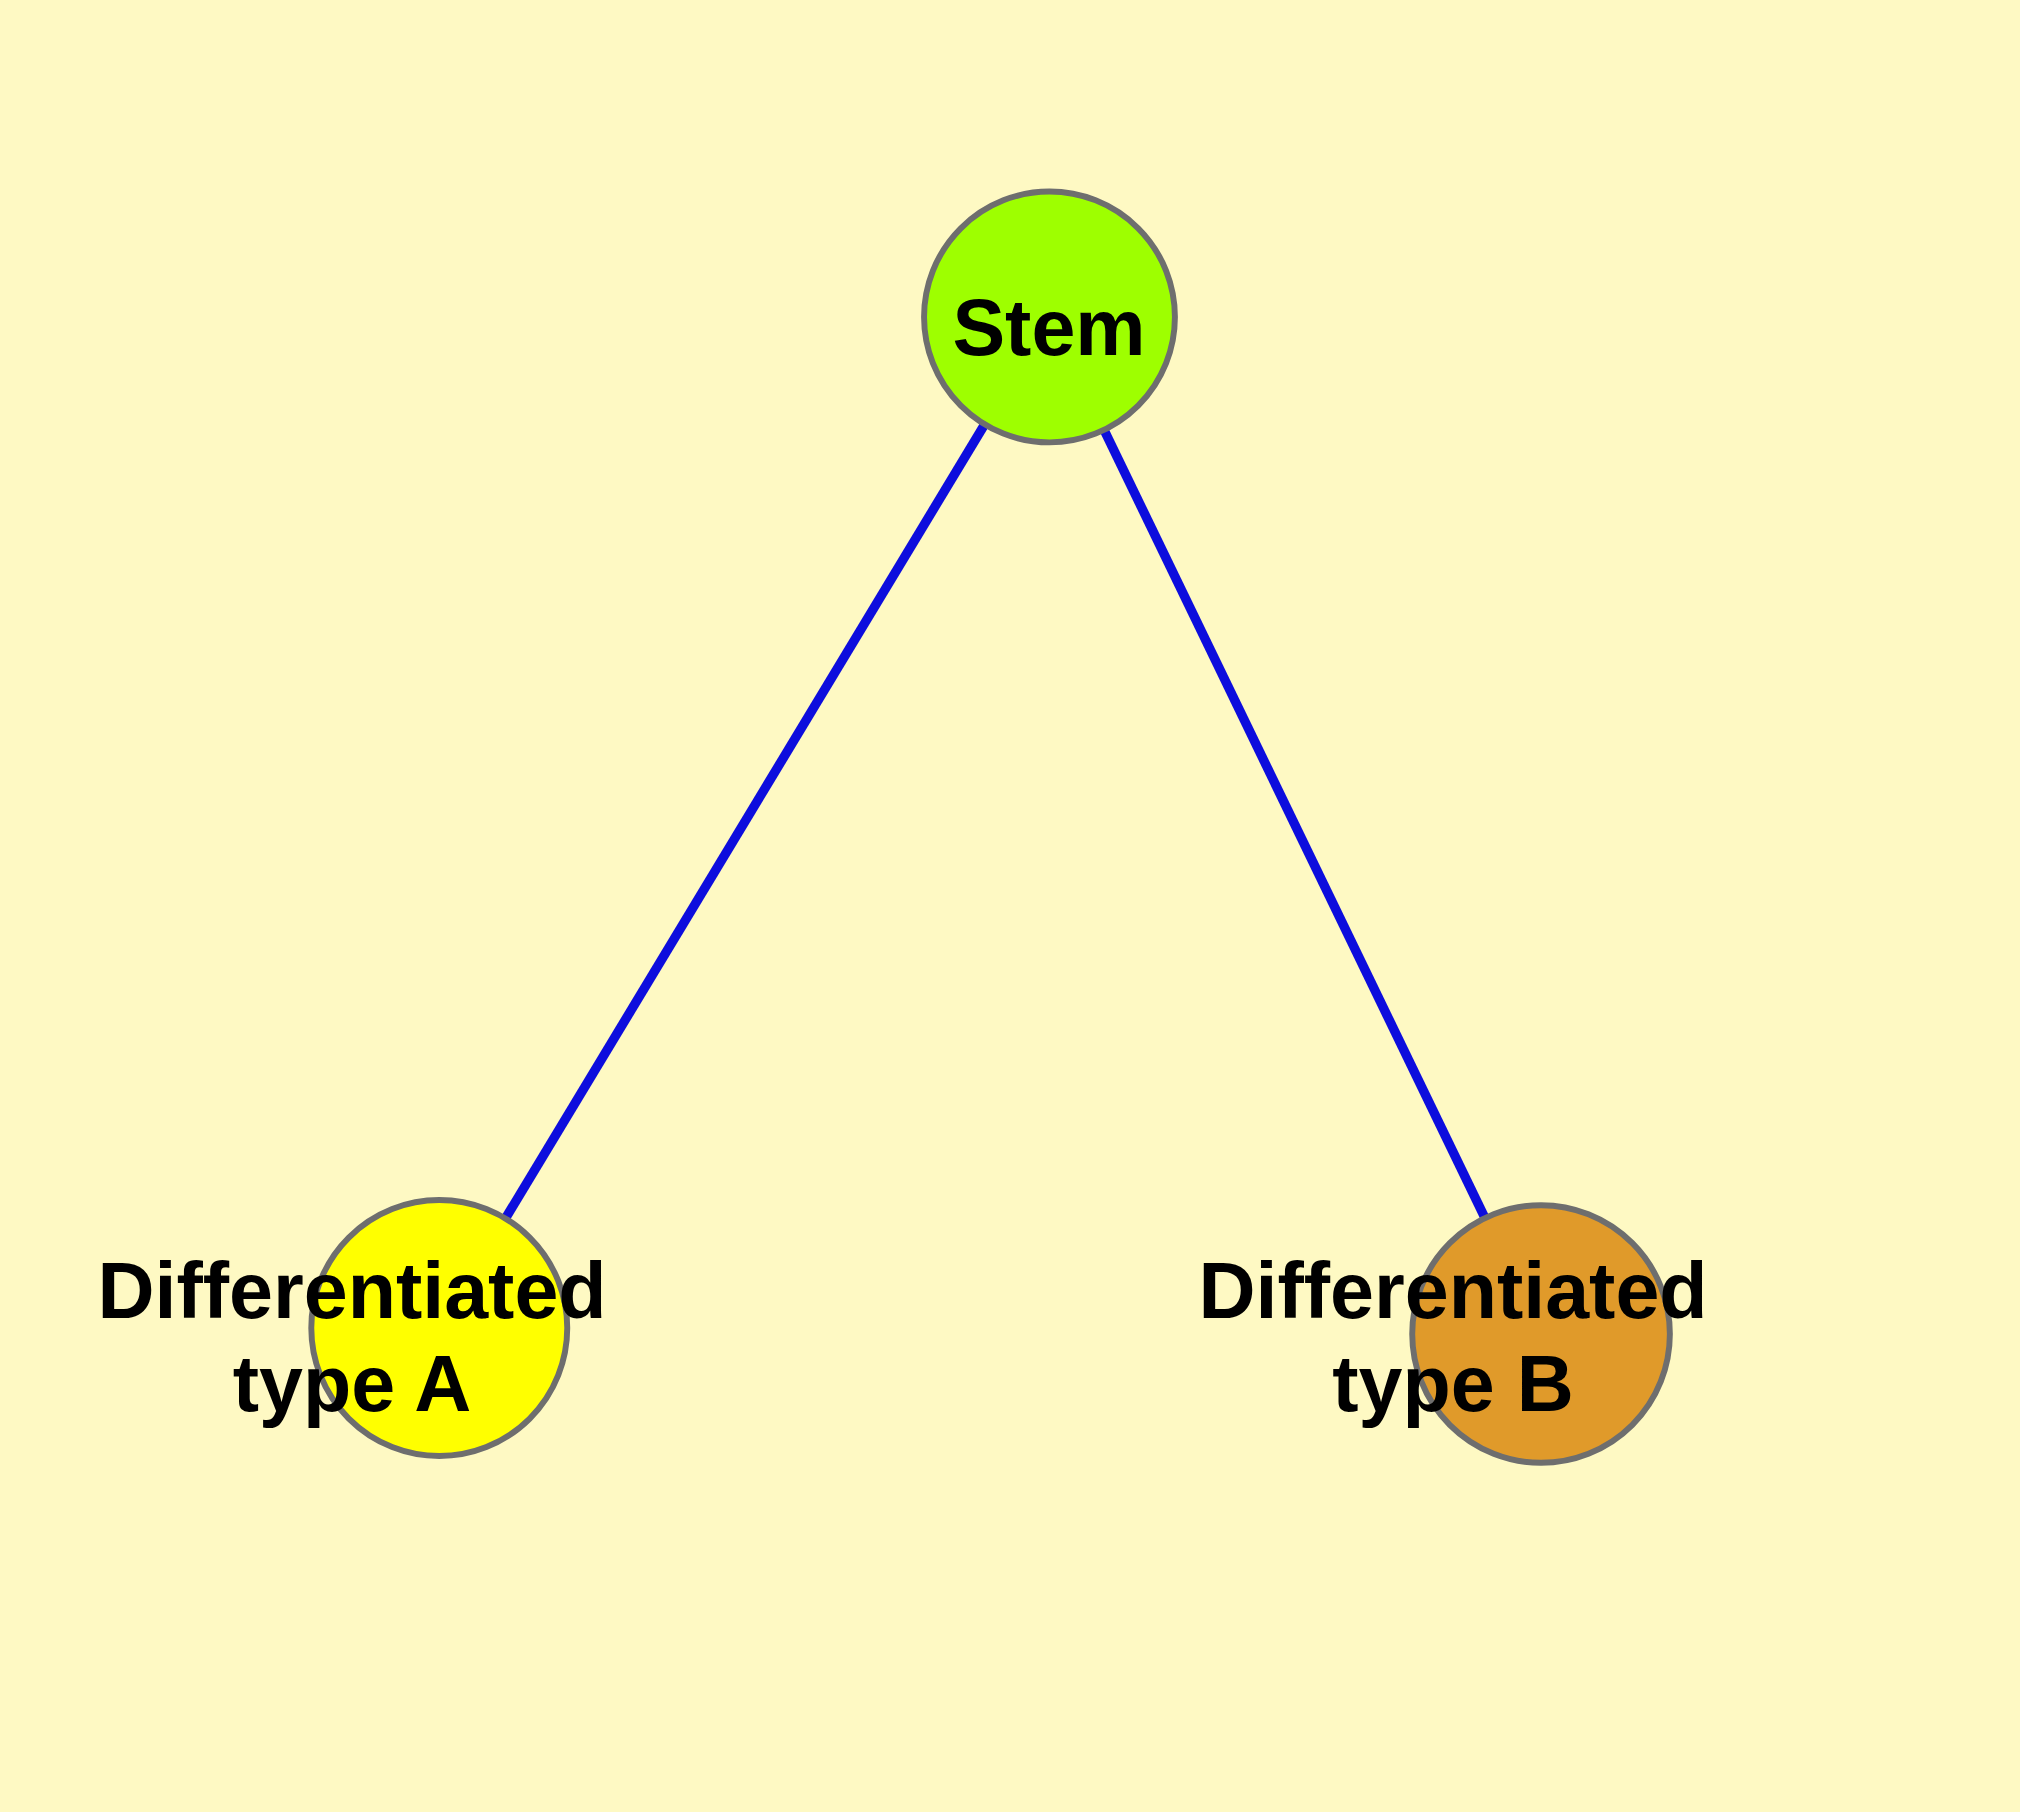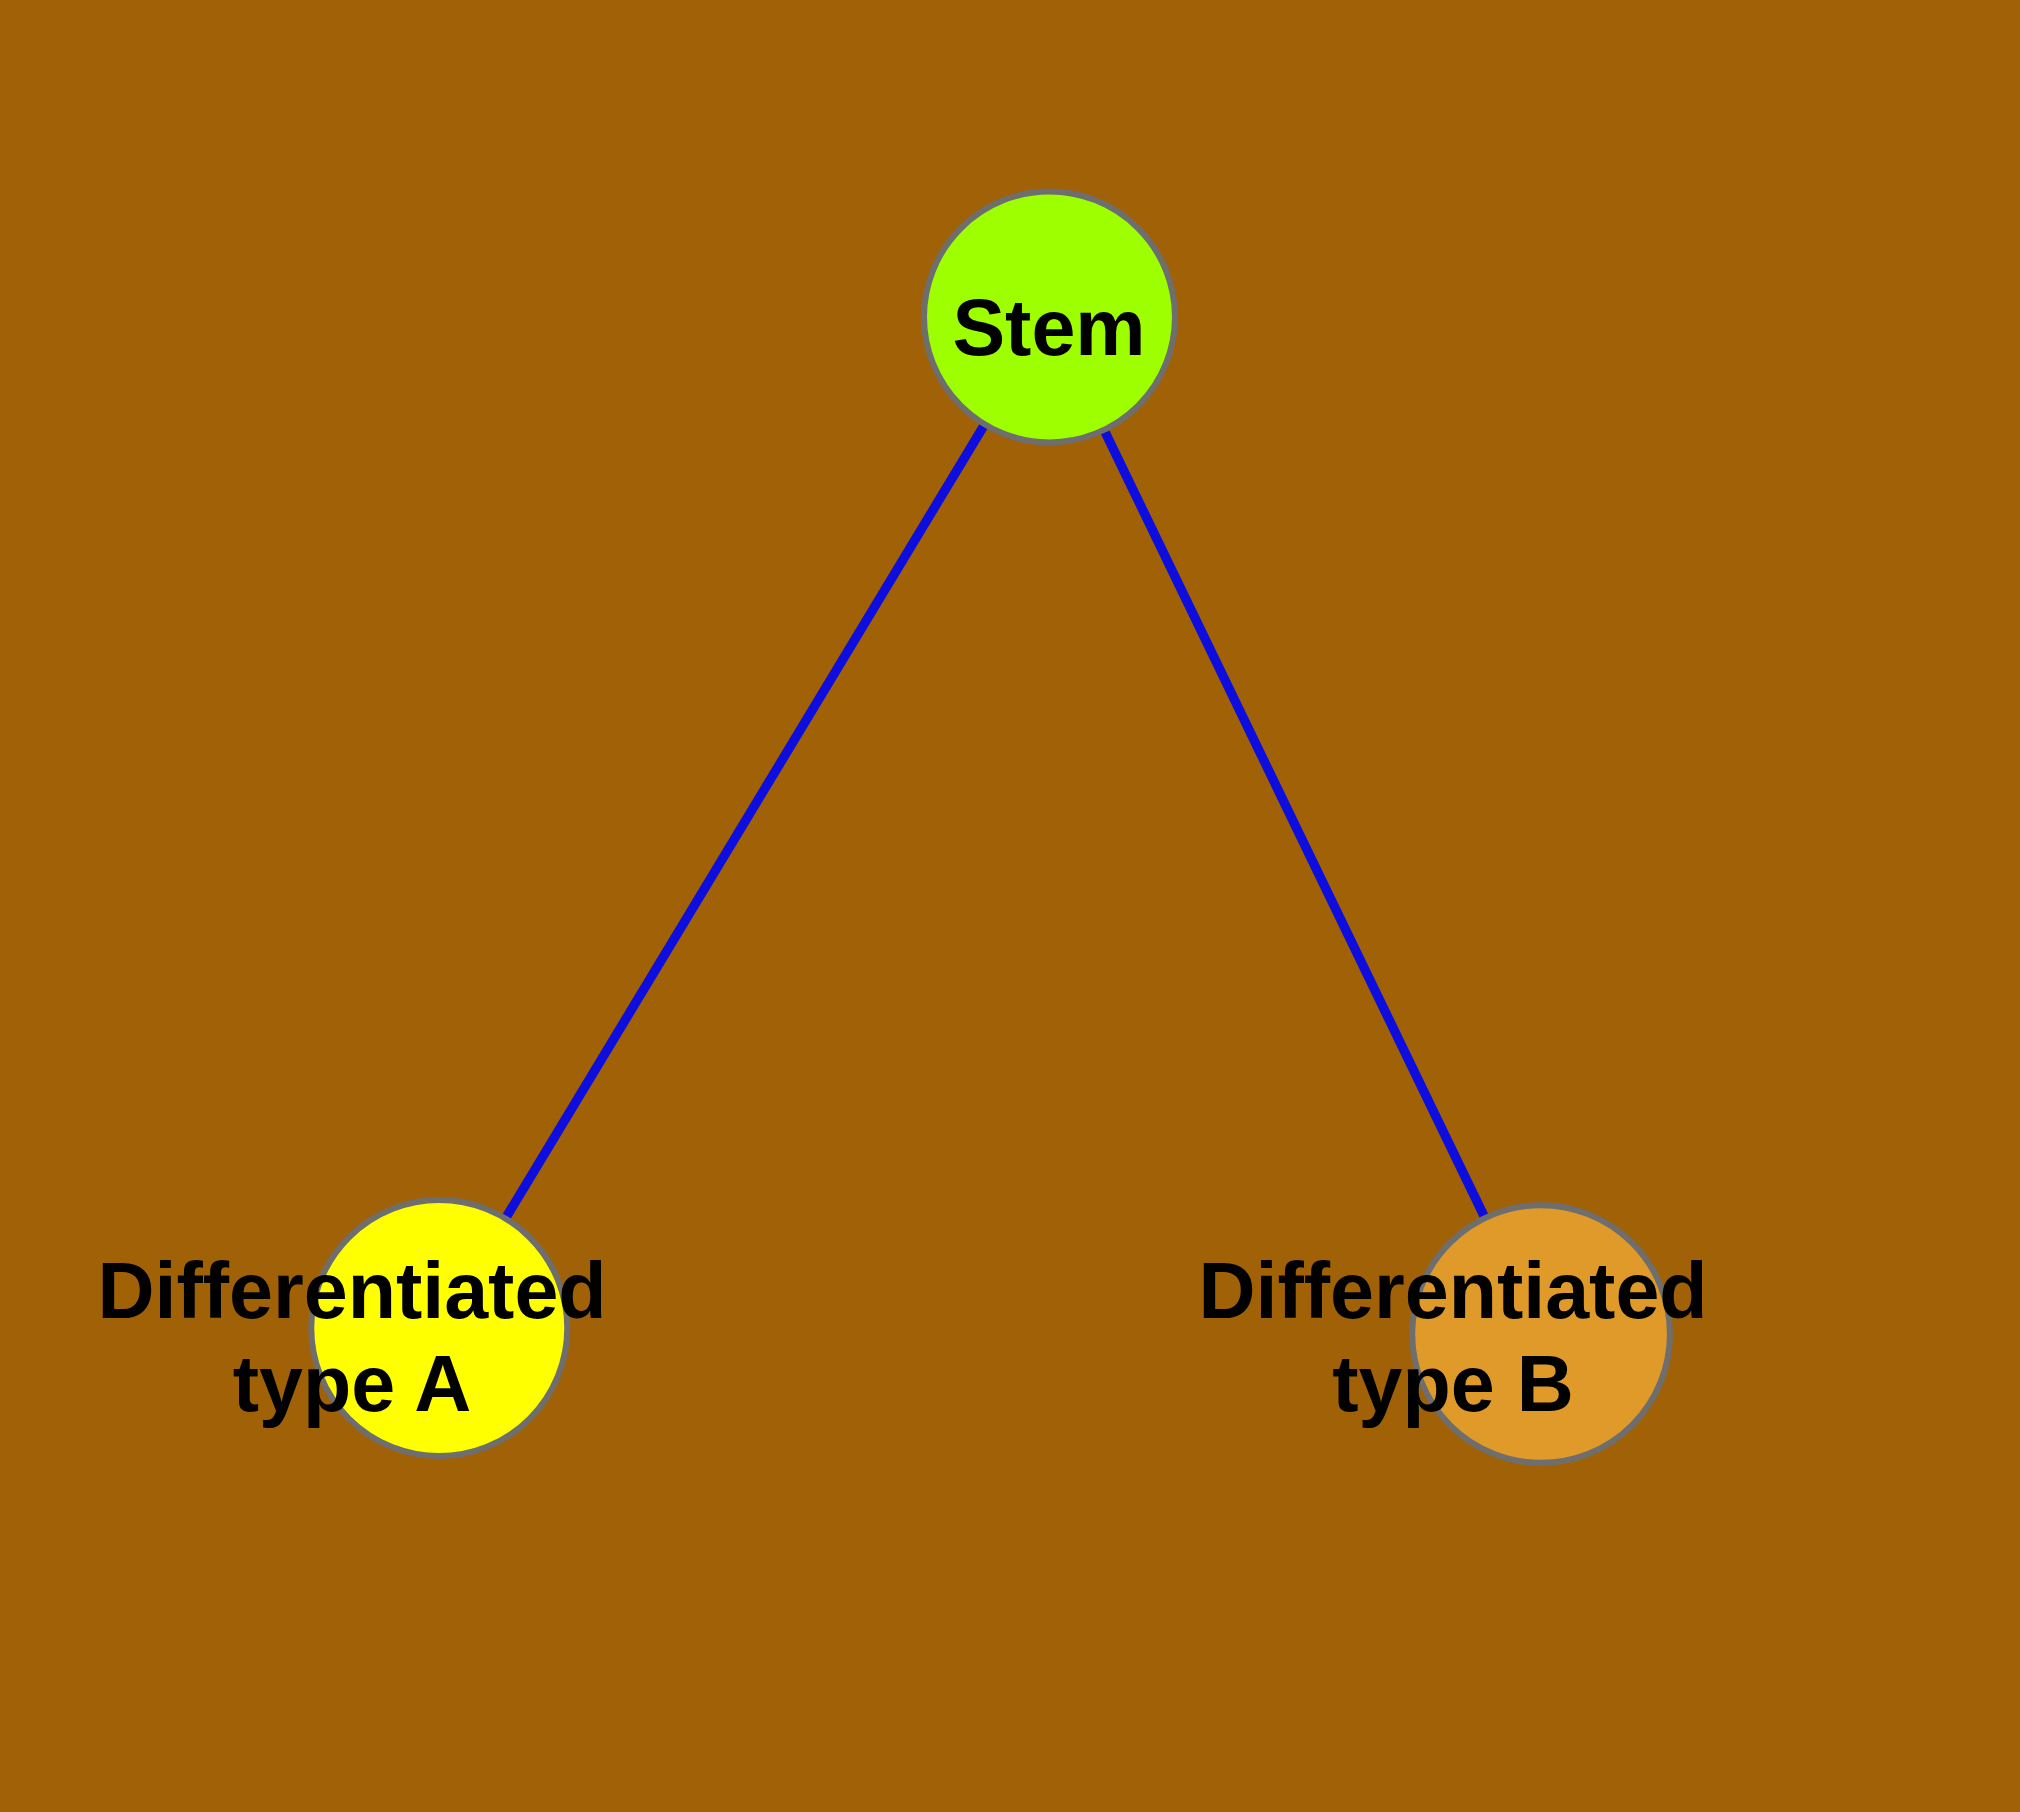--- a/index.html
+++ b/index.html
@@ -58,21 +58,21 @@
   }
   #label-diff-b {
     left: 1453px;
     top: 1244px;
     transform: translate(-50%, 0);
   }
 </style>
 </head>
 <body>
 
-<div id="canvas" style="background: #a16207;">
+<div id="canvas" style="background: #fef9c3;">
 
   <svg id="graph-svg" viewBox="0 0 2384 2138">
 
     <g>
       <line class="edge-line" x1="1238" y1="374" x2="518" y2="1567" stroke="#0d0ddd"></line>
       <line class="edge-line" x1="1238" y1="374" x2="1818" y2="1574" stroke="#0d0ddd"></line>
     </g>
 
     <g>
       <circle class="node-circle" id="circle-stem" cx="1238" cy="374" r="148" fill="#9eff00" stroke="#6e6e6e"></circle>

